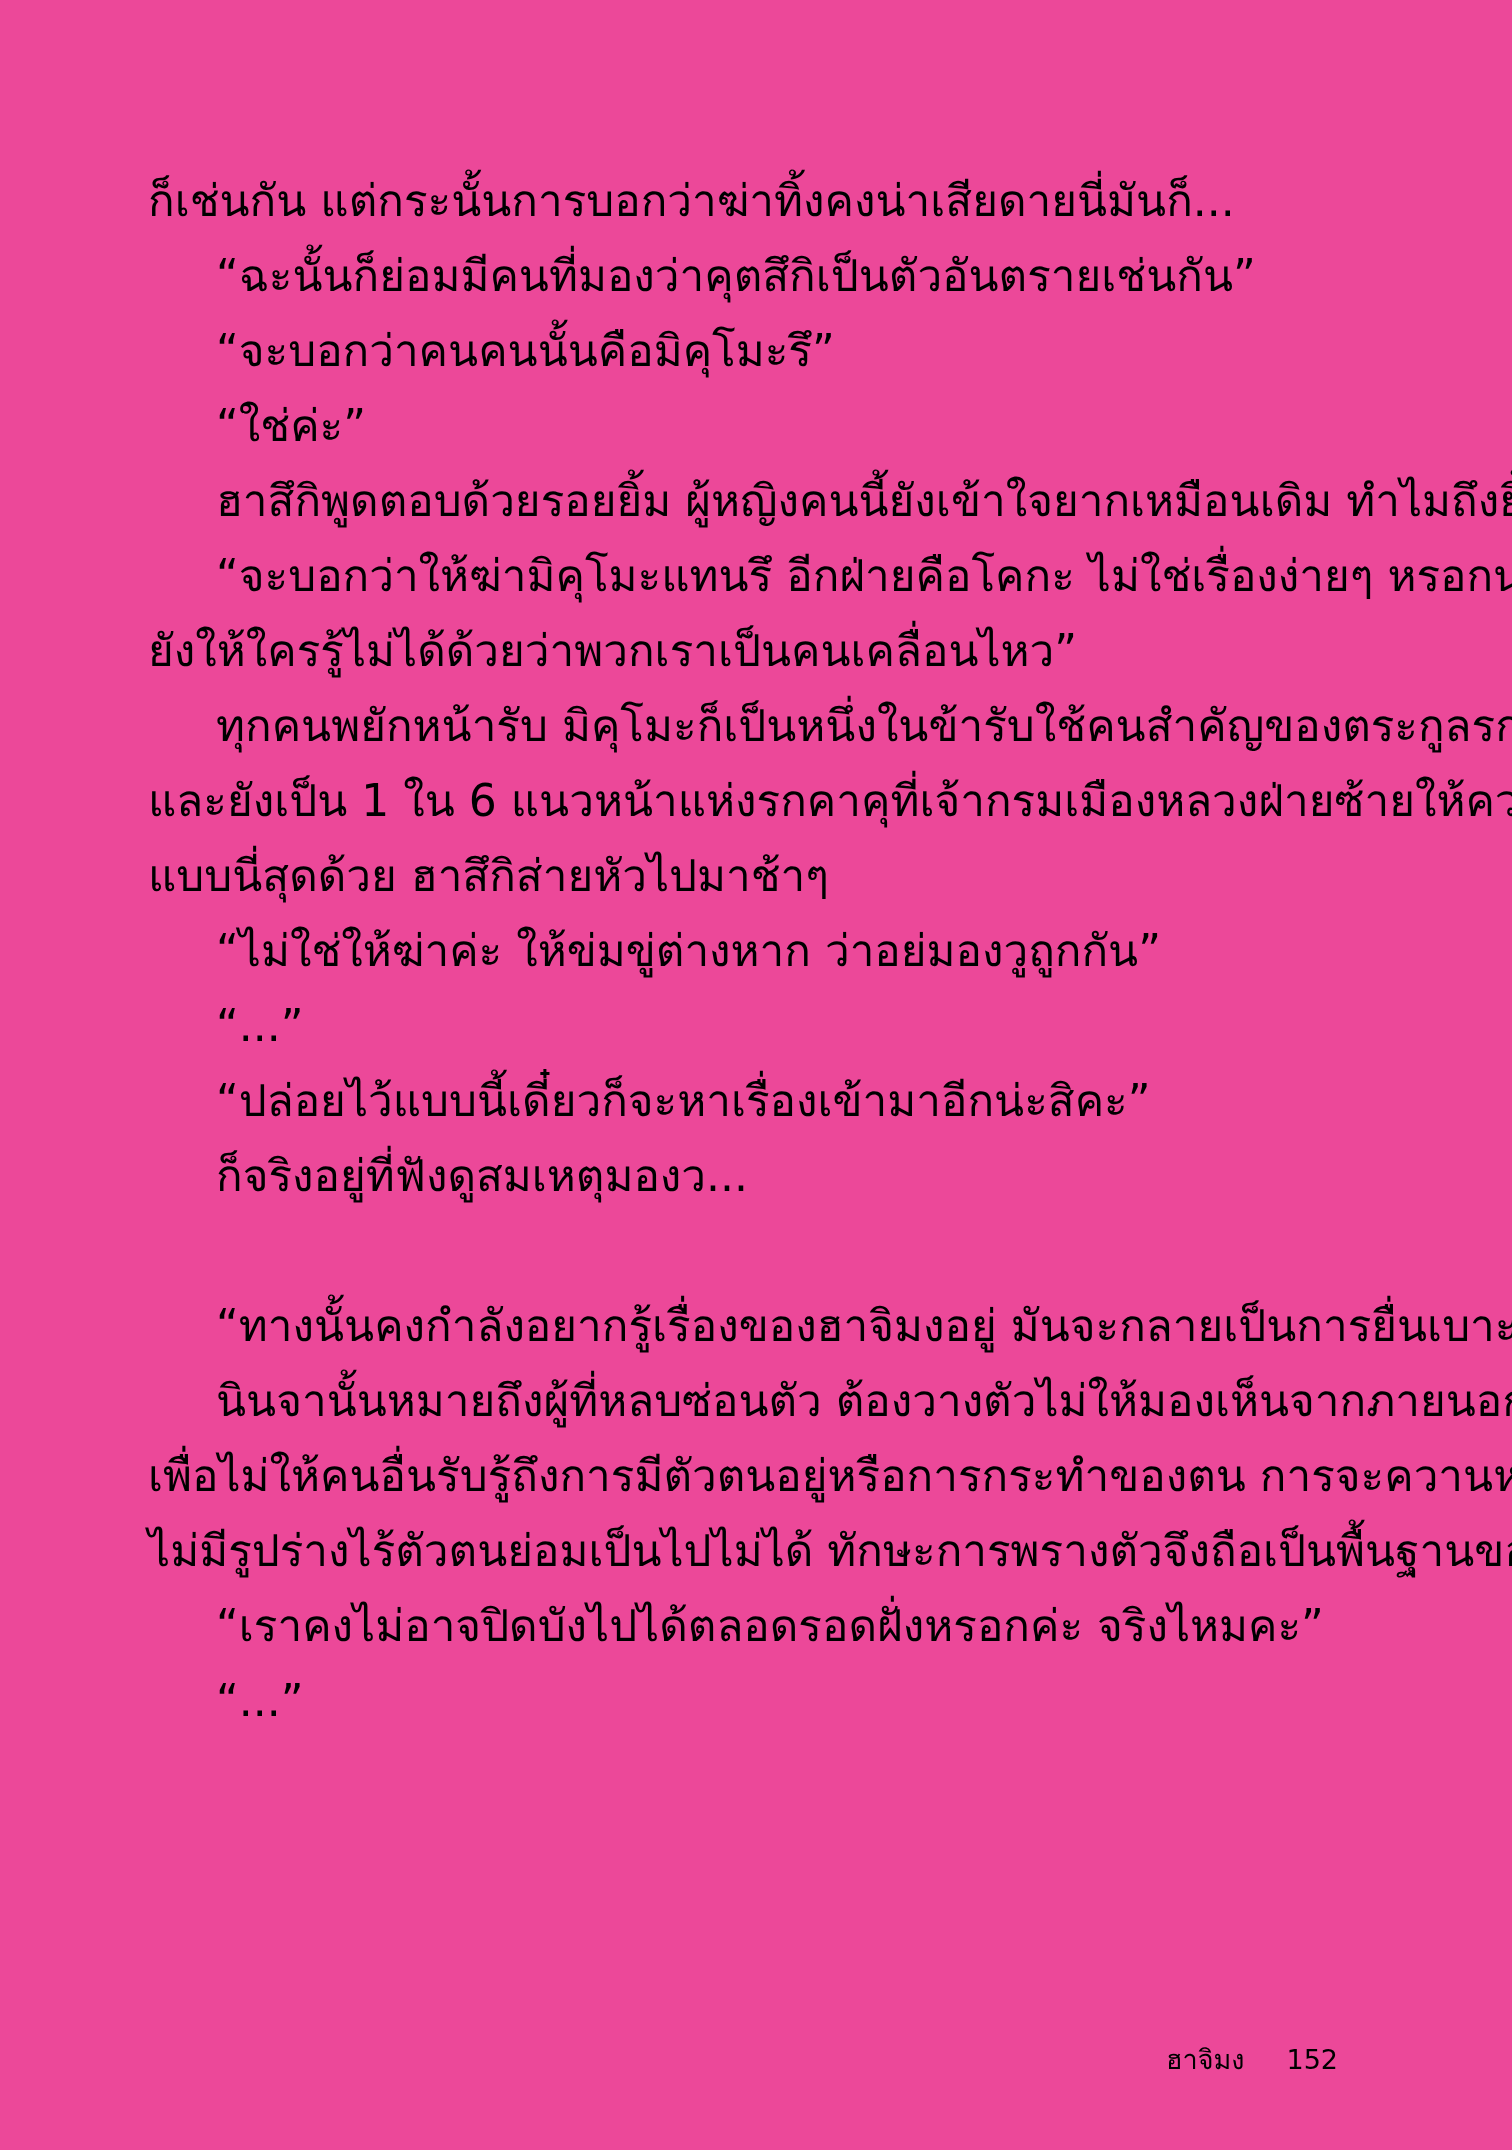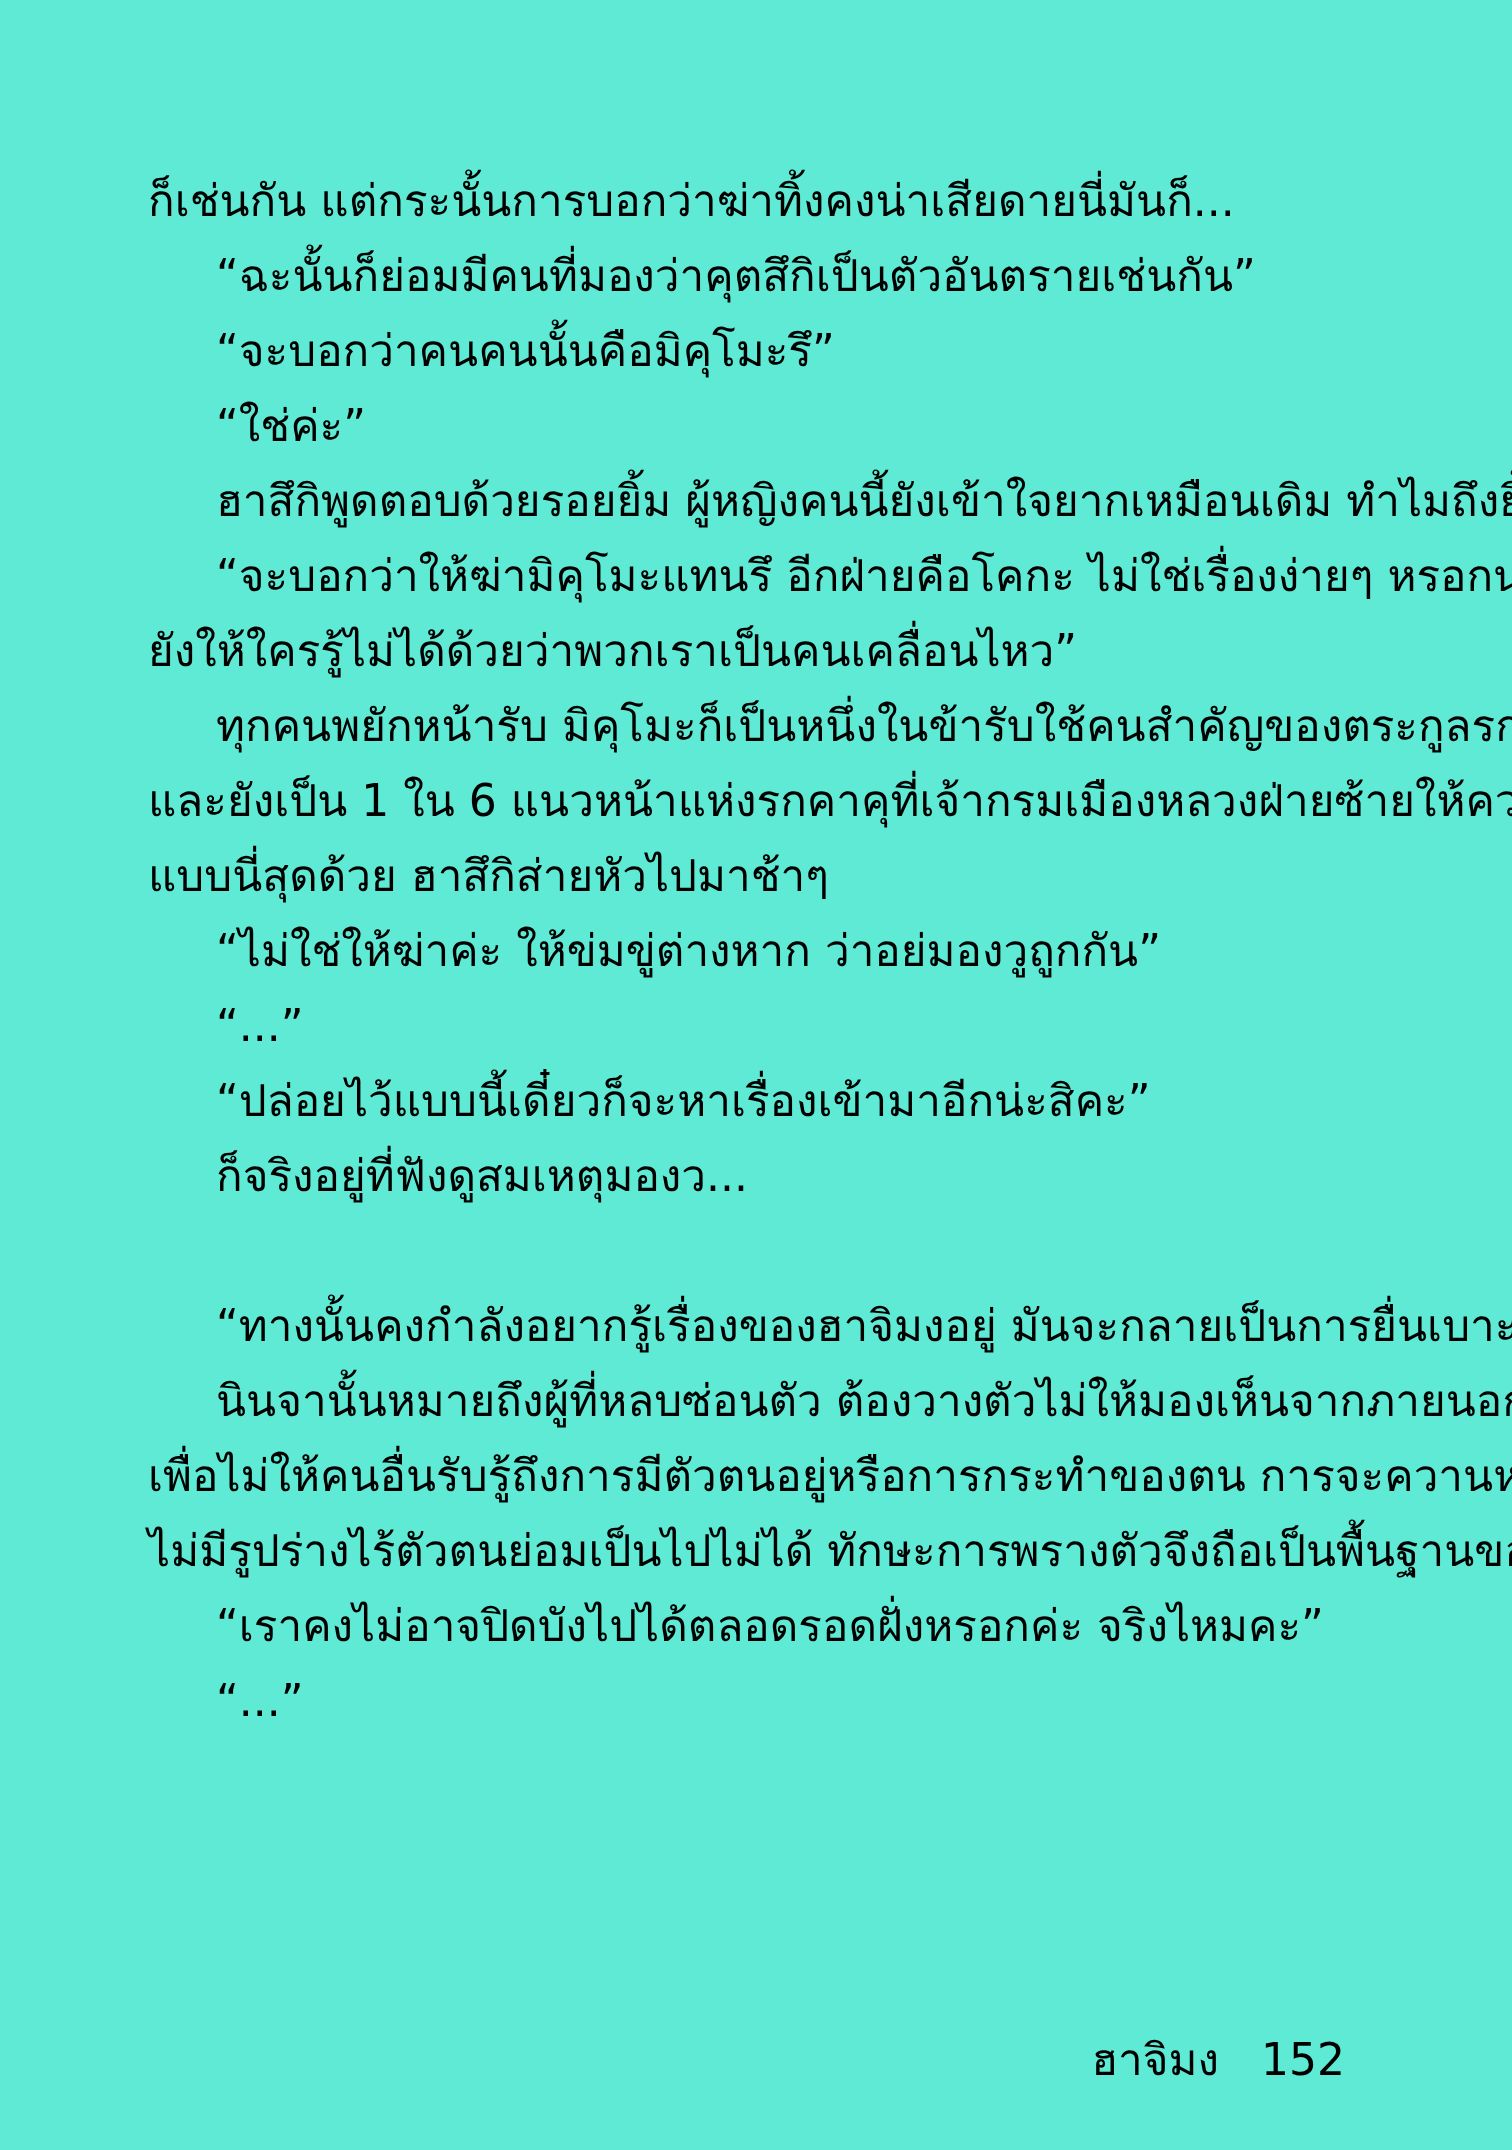--- a/index.html
+++ b/index.html
@@ -1,20 +1,20 @@
 <!DOCTYPE html>
 <html><head>
 <meta charset="utf-8">
 <style>
   html, body { margin: 0; padding: 0; background: #ffffff; }
   .page {
     position: relative;
     width: 1512px;
     height: 2150px;
-    background: #5eead4;
+    background: #ec4899;
     overflow: hidden;
     font-family: "DejaVu Sans", sans-serif;
     color: #000000;
   }
   .text-block {
     position: absolute;
     left: 148px;
     top: 163px;
     width: 1218px;
     font-size: 44px;
@@ -24,22 +24,22 @@
   .line {
     min-height: 75px;
     white-space: nowrap;
   }
   .line.indent {
     padding-left: 68px;
   }
   .footer {
     position: absolute;
     top: 2036px;
-    right: 167px;
-    font-size: 44px;
+    right: 174px;
+    font-size: 27px;
     line-height: 48px;
     color: #000000;
   }
   .footer .page-num {
     margin-left: 42px;
   }
 </style>
 </head>
 <body>
 

